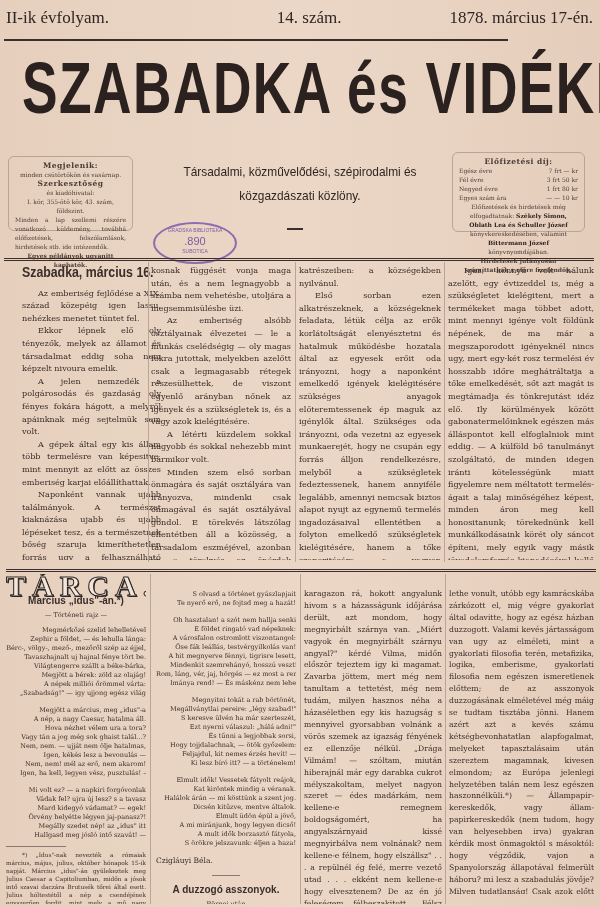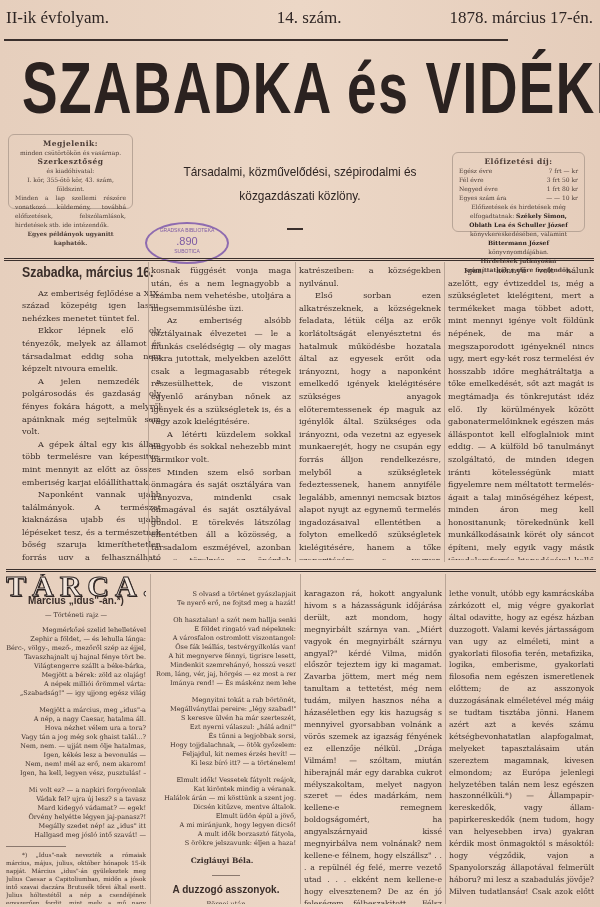--- a/index.html
+++ b/index.html
@@ -10,43 +10,43 @@
     color: #2e2523;
     position: relative;
   }
   .page { position: absolute; inset: 0; background: linear-gradient(90deg, #e6cfbd 0%, #ecd7c6 50%, #e5cdbb 100%); }
   .topline { position: absolute; top: 8px; left: 6px; right: 95px; height: 18px; display: flex; justify-content: space-between; font-size: 17px; font-family: "Liberation Serif", serif; }
   .topline span { white-space: nowrap; }
   .rule-top { position: absolute; top: 39px; left: 4px; width: 504px; border-top: 2px solid #3a2f2c; }
   .masthead { position: absolute; top: 52px; left: 22px; width: 500px; height: 92px; display: flex; align-items: baseline; font-family: "Liberation Sans", sans-serif; font-weight: bold; color: #2b2220; }
   .masthead .big { font-size: 72px; letter-spacing: 2px; transform: scaleX(0.74); transform-origin: left; display: inline-block; white-space: nowrap; line-height: 1; }
   .box { position: absolute; border: 1px solid #b8a597; border-radius: 6px; font-size: 6px; line-height: 9px; text-align: center; color: #4b3c36; padding: 4px 6px; box-sizing: border-box; }
-  .box-left { top: 134px; left: 8px; width: 125px; height: 75px; }
+  .box-left { top: 156px; left: 8px; width: 125px; height: 75px; }
   .box-right { top: 152px; left: 452px; width: 133px; height: 80px; }
   .box b { font-weight: bold; color: #2e2320; }
   .box .h { font-size: 7.5px; font-weight: bold; letter-spacing: 0.5px; }
   .box .row { display: flex; justify-content: space-between; text-align: left; }
   .subtitle { position: absolute; top: 160px; left: 160px; width: 280px; text-align: center; font-family: "Liberation Sans", sans-serif; font-size: 13.5px; line-height: 24px; color: #2e2523; transform: scaleX(0.88); transform-origin: center; }
   .dash-mid { position: absolute; top: 228px; left: 287px; width: 16px; border-top: 2px solid #3a2f2c; }
-  .stamp { position: absolute; top: 222px; left: 145px; width: 84px; height: 42px; border: 2px solid #8e6bb0; border-radius: 50%; color: #7d5aa3; font-family: "Liberation Sans", sans-serif; text-align: center; font-size: 5px; line-height: 9px; box-sizing: border-box; padding-top: 2px; }
+  .stamp { position: absolute; top: 222px; left: 153px; width: 84px; height: 42px; border: 2px solid #8e6bb0; border-radius: 50%; color: #7d5aa3; font-family: "Liberation Sans", sans-serif; text-align: center; font-size: 5px; line-height: 9px; box-sizing: border-box; padding-top: 2px; }
   .stamp .num { font-size: 11px; line-height: 12px; }
   .rule-main { position: absolute; top: 258px; left: 4px; width: 590px; border-top: 3px double #3a2f2c; }
   .col { position: absolute; font-size: 8.1px; line-height: 12.6px; text-align: justify; color: #3a2e2a; overflow: hidden; }
   .col p { margin: 0; text-indent: 16px; }
   .vsep { position: absolute; width: 0; border-left: 1px solid #b9a596; }
   .hsep { position: absolute; border-top: 3px double #3a2f2c; }
   .art-title { font-family: "Liberation Sans", sans-serif; font-weight: bold; font-size: 14.5px; text-indent: 0 !important; margin: 4px 0 8px 0 !important; transform: scaleX(0.85); transform-origin: left; white-space: nowrap; }
   .tarca-title { font-family: "Liberation Serif", serif; font-size: 30px; font-weight: bold; letter-spacing: 6px; text-align: center; color: #f2e6dc; -webkit-text-stroke: 1px #2e2523; text-shadow: 1px 1px 0 #2e2523; margin-top: 6px; }
   .center { text-align: center; text-indent: 0 !important; }
   .sans-b { font-family: "Liberation Sans", sans-serif; font-weight: bold; }
   .poem p { text-indent: 0; text-align: right; white-space: nowrap; }
   .poem p.in { padding-left: 14px; }
   .gap { height: 8px; }
   .small { font-size: 6.5px; line-height: 9px; }
-  .sig { text-align: center; text-indent: 0 !important; font-weight: bold; padding-right: 8px; }
+  .sig { text-align: left; text-indent: 0 !important; font-weight: normal; padding-right: 8px; }
 </style>
 </head>
 <body>
 
 <div class="page">
 
   <div class="topline">
     <span>II-ik évfolyam.</span>
     <span style="margin-left:60px">14. szám.</span>
     <span style="margin-right:-88px">1878. március 17-én.</span>

